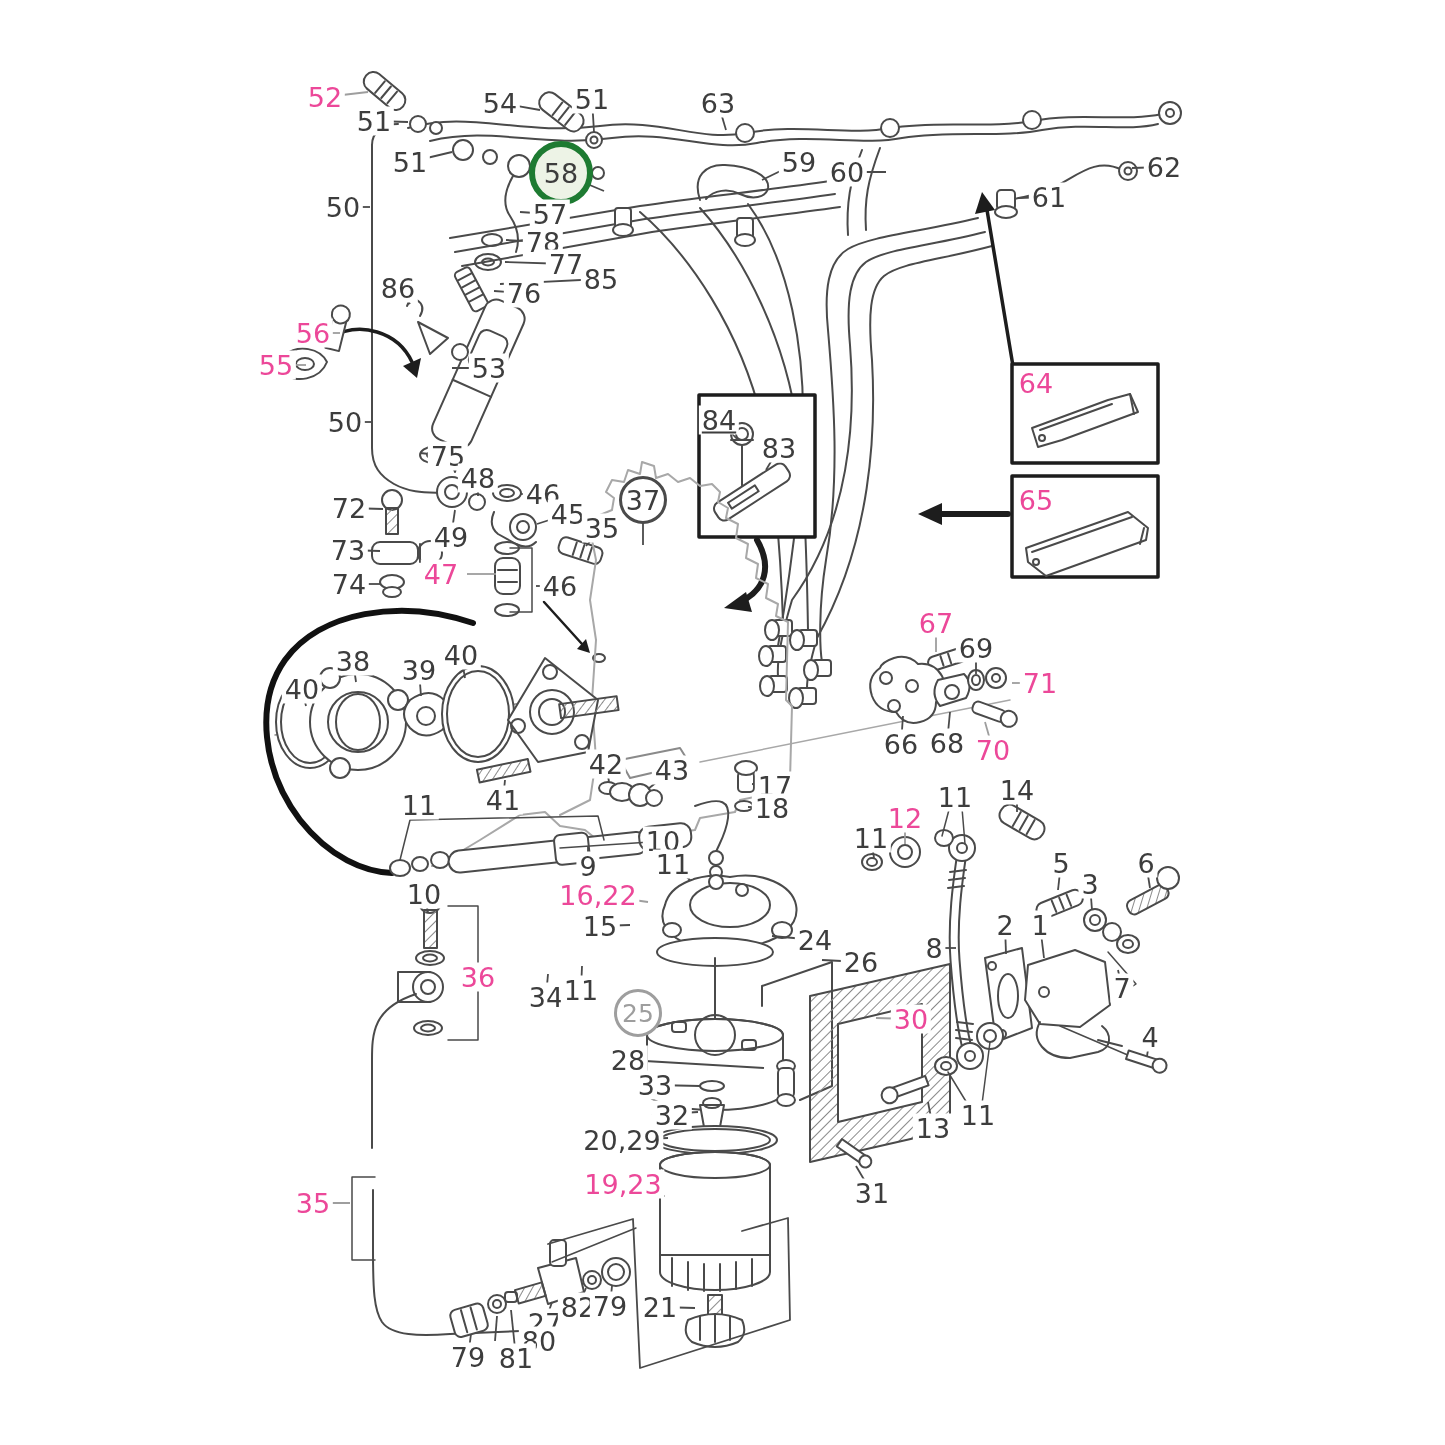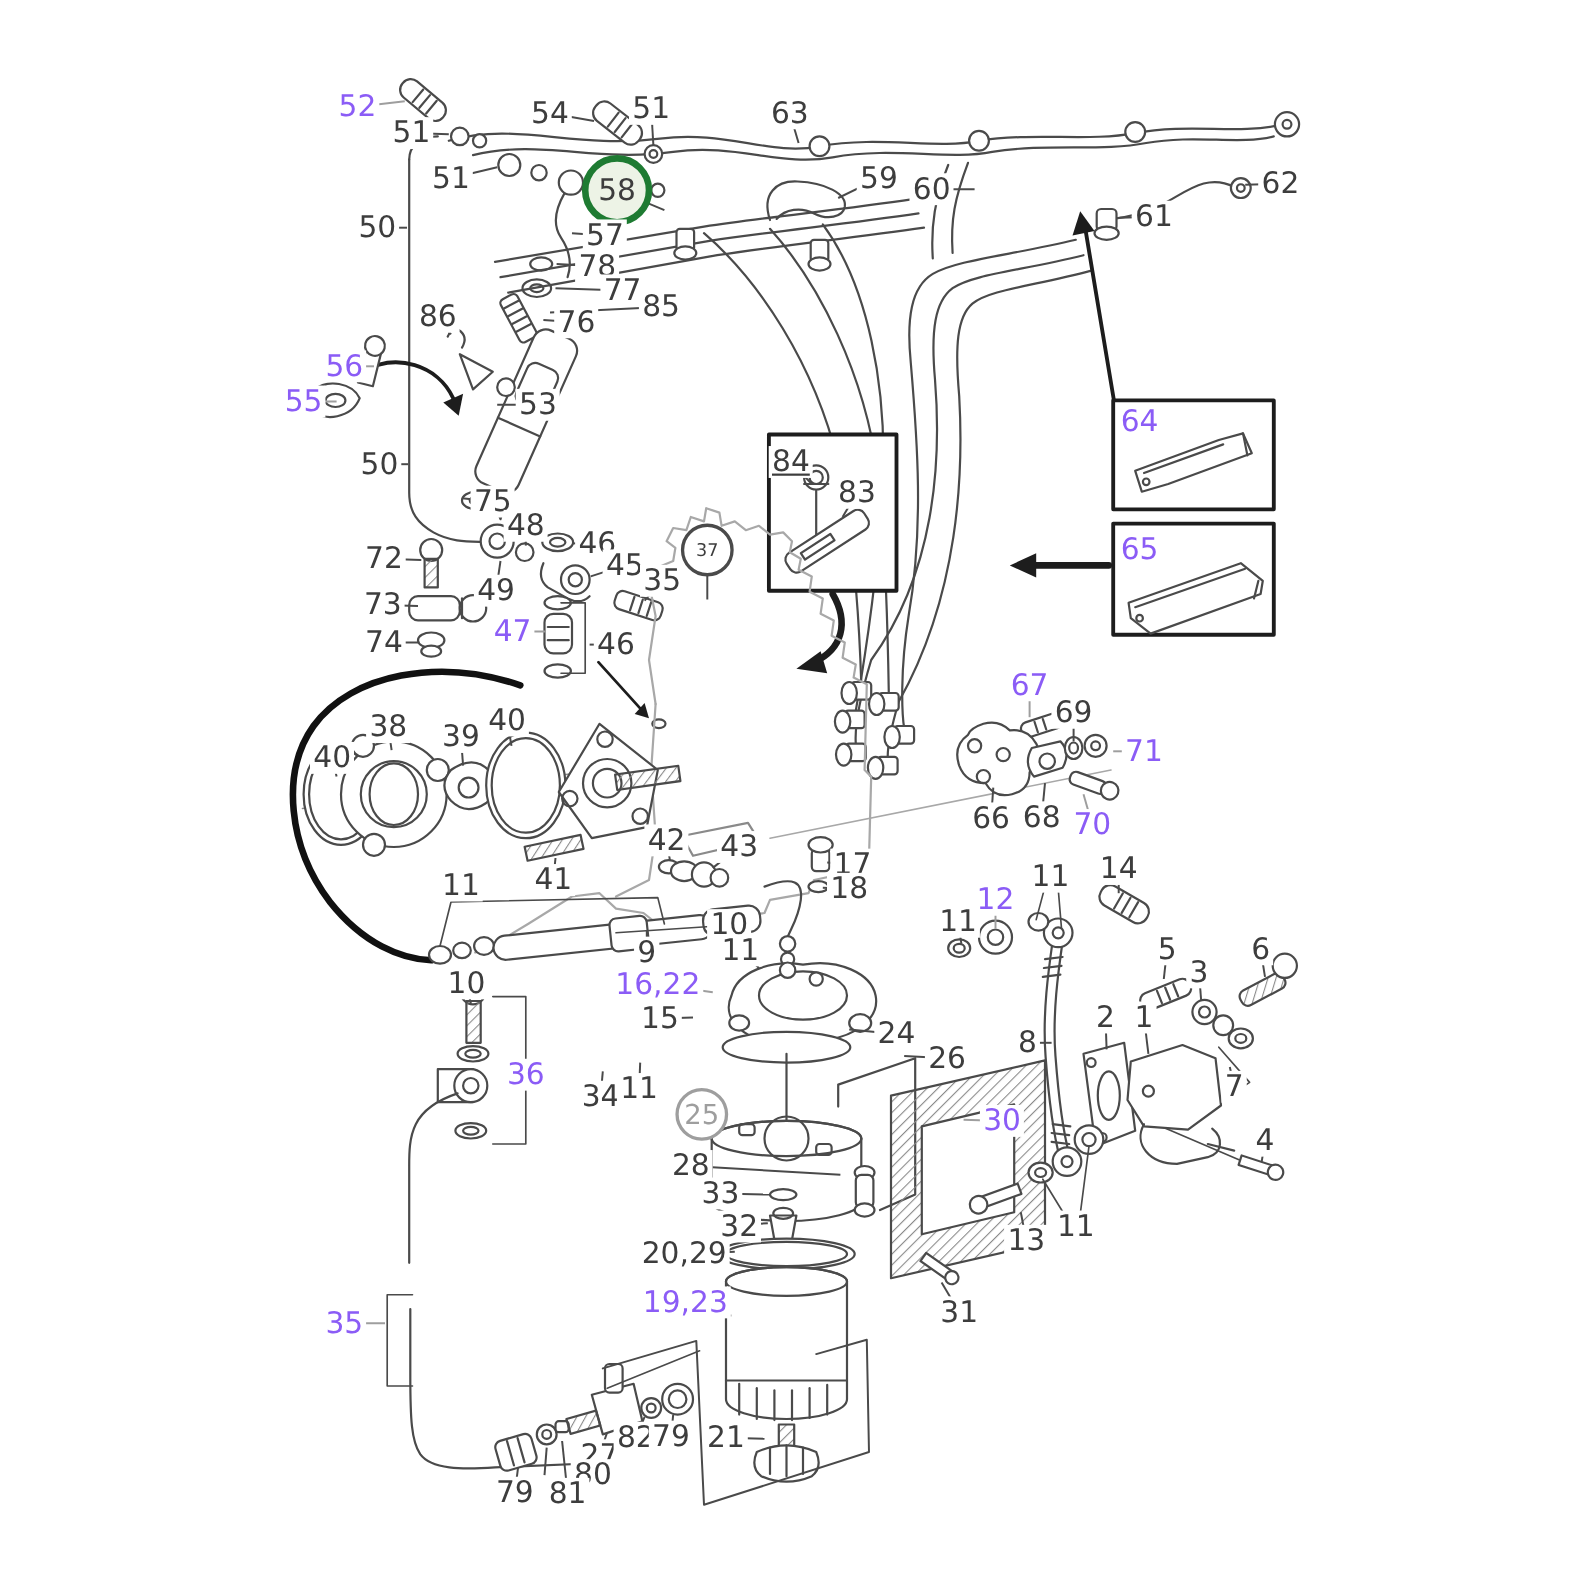--- a/index.html
+++ b/index.html
@@ -3,25 +3,25 @@
 <meta charset="utf-8">
 <style>
   html,body{margin:0;padding:0;background:#fff;}
   .stage{position:relative;width:1445px;height:1445px;background:#fff;overflow:hidden;
          font-family:"DejaVu Sans","Liberation Sans",sans-serif;}
   svg.art{position:absolute;left:0;top:0;}
   #leader-svg{position:absolute;left:0;top:0;z-index:5;}
   #label-layer{position:absolute;left:0;top:0;width:100%;height:100%;z-index:6;}
   .plabel{position:absolute;transform:translate(-50%,-50%);font-size:27px;line-height:1;
           color:#3d3d3d;background:#fff;padding:1px 3px;white-space:nowrap;}
-  .plabel.gray{color:#8b5cf6;}
+  .plabel.gray{color:#ec4899;}
   .plabel.circ-green{width:52px;height:52px;display:flex;align-items:center;justify-content:center;
           border:6px solid #1e7b32;border-radius:50%;background:#edf3e6;padding:0;}
   .plabel.circ-plain{width:42px;height:42px;display:flex;align-items:center;justify-content:center;
-          border:3px solid #4a4a4a;border-radius:50%;background:#fff;padding:0;font-size:16px;}
+          border:3px solid #4a4a4a;border-radius:50%;background:#fff;padding:0;font-size:27px;}
   .plabel.circ-gray{width:42px;height:42px;display:flex;align-items:center;justify-content:center;
           border:3px solid #9e9e9e;border-radius:50%;background:#fff;padding:0;font-size:25px;color:#9e9e9e;}
 </style>
 </head>
 <body>
 
 <div class="stage">
 
 <svg class="art" width="1445" height="1445" viewBox="0 0 1445 1445" fill="none" stroke="#4a4a4a" stroke-width="2" stroke-linecap="round" stroke-linejoin="round">
 
@@ -584,21 +584,21 @@
       <div class="plabel" style="left: 448px; top: 456px;">75</div>
       <div class="plabel" style="left: 478px; top: 478px;">48</div>
       <div class="plabel" style="left: 543px; top: 494px;">46</div>
       <div class="plabel" style="left: 568px; top: 514px;">45</div>
       <div class="plabel" style="left: 602px; top: 528px;">35</div>
       <div class="plabel circ-plain" style="left: 643px; top: 500px;">37</div>
       <div class="plabel" style="left: 451px; top: 537px;">49</div>
       <div class="plabel" style="left: 349px; top: 508px;">72</div>
       <div class="plabel" style="left: 348px; top: 550px;">73</div>
       <div class="plabel" style="left: 349px; top: 584px;">74</div>
-      <div class="plabel gray" style="left: 466px; top: 574px;">47</div>
+      <div class="plabel gray" style="left: 441px; top: 574px;">47</div>
       <div class="plabel" style="left: 560px; top: 586px;">46</div>
       <div class="plabel" style="left: 719px; top: 420px; text-decoration: underline;">84</div>
       <div class="plabel" style="left: 779px; top: 448px;">83</div>
       <div class="plabel gray" style="left: 1036px; top: 383px;">64</div>
       <div class="plabel gray" style="left: 1036px; top: 500px;">65</div>
       <div class="plabel gray" style="left: 936px; top: 623px;">67</div>
       <div class="plabel" style="left: 976px; top: 648px;">69</div>
       <div class="plabel gray" style="left: 1040px; top: 683px;">71</div>
       <div class="plabel" style="left: 901px; top: 744px;">66</div>
       <div class="plabel" style="left: 947px; top: 743px;">68</div>

